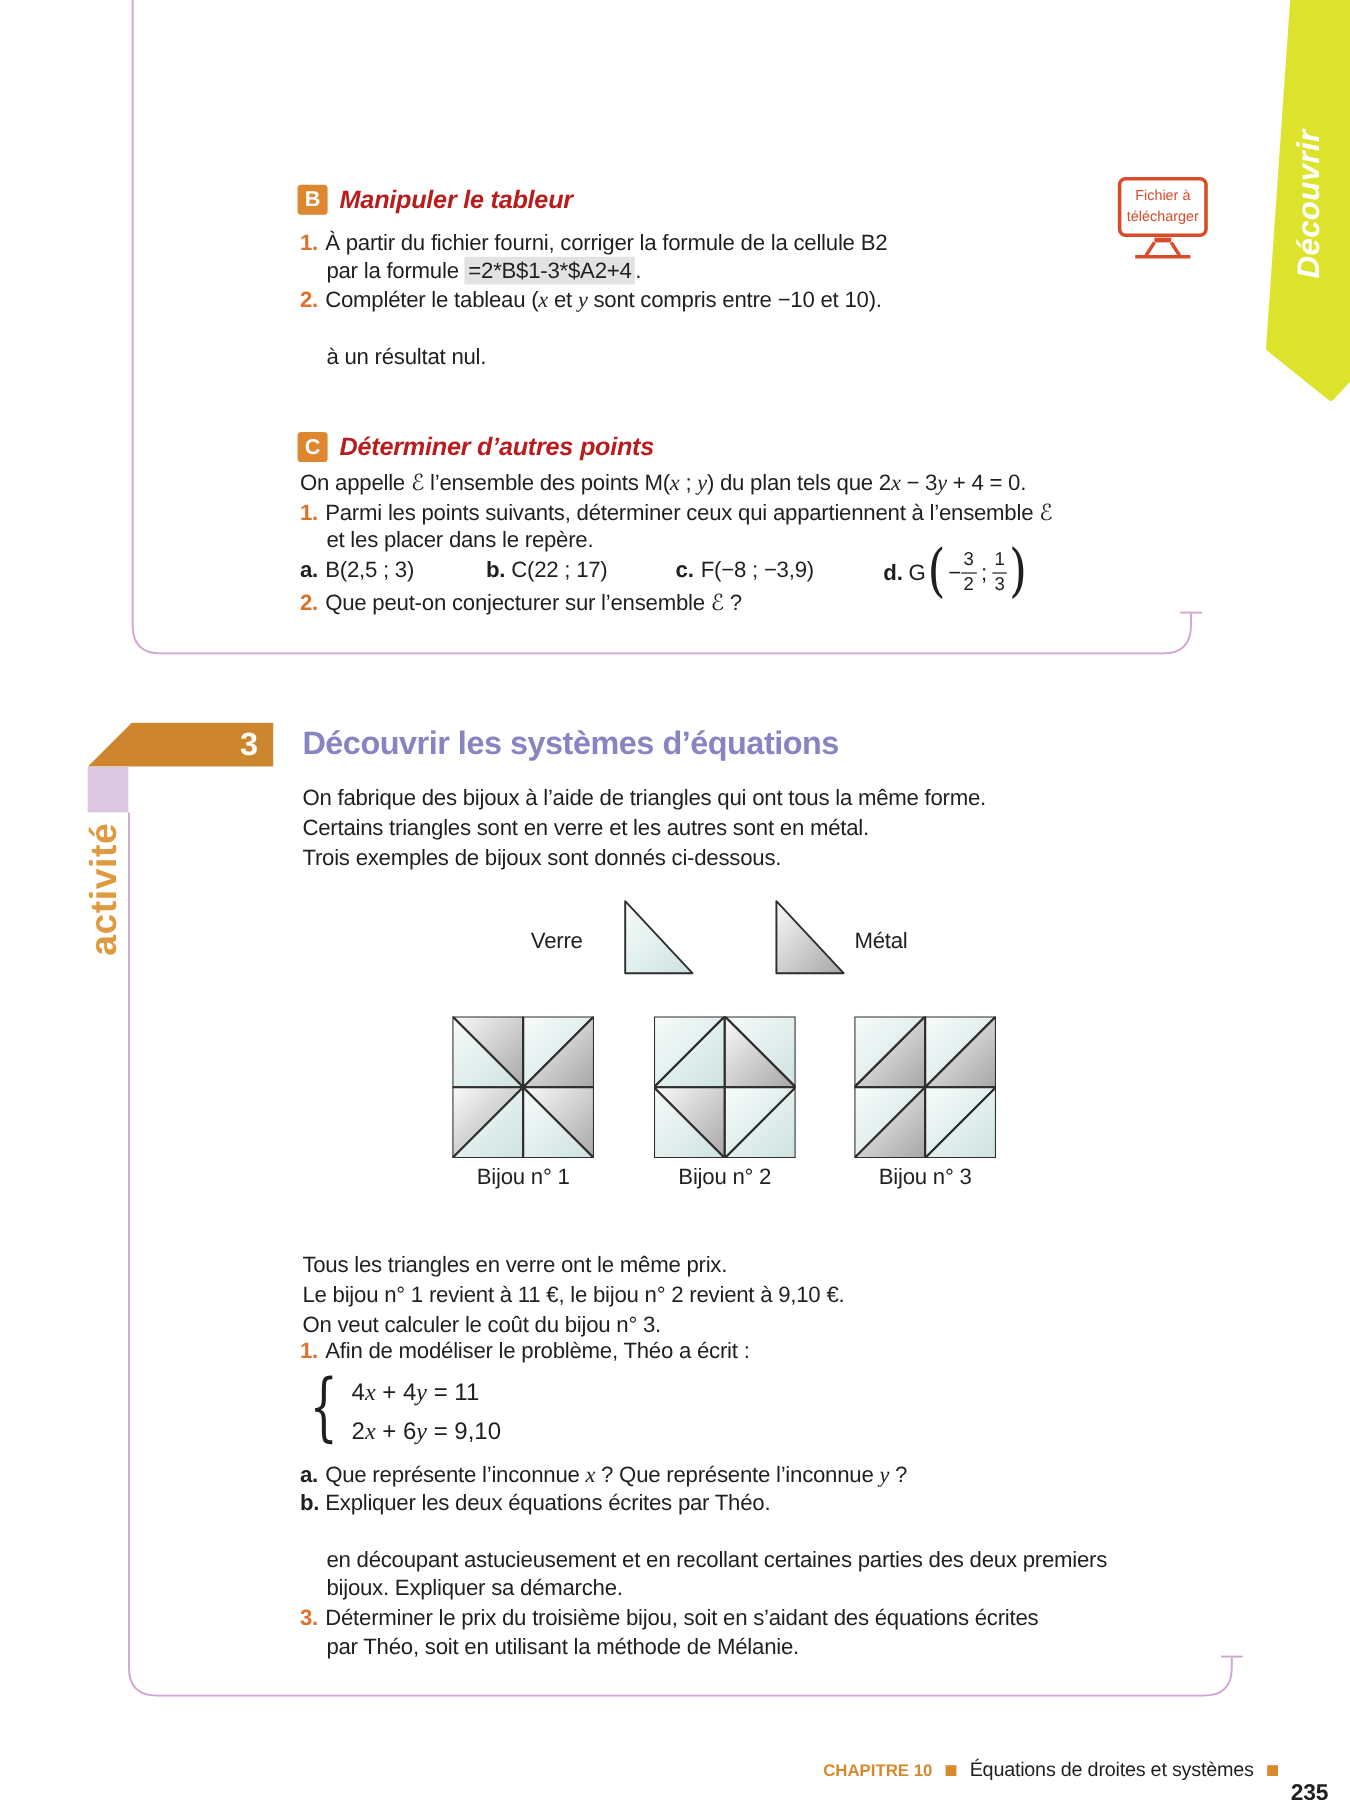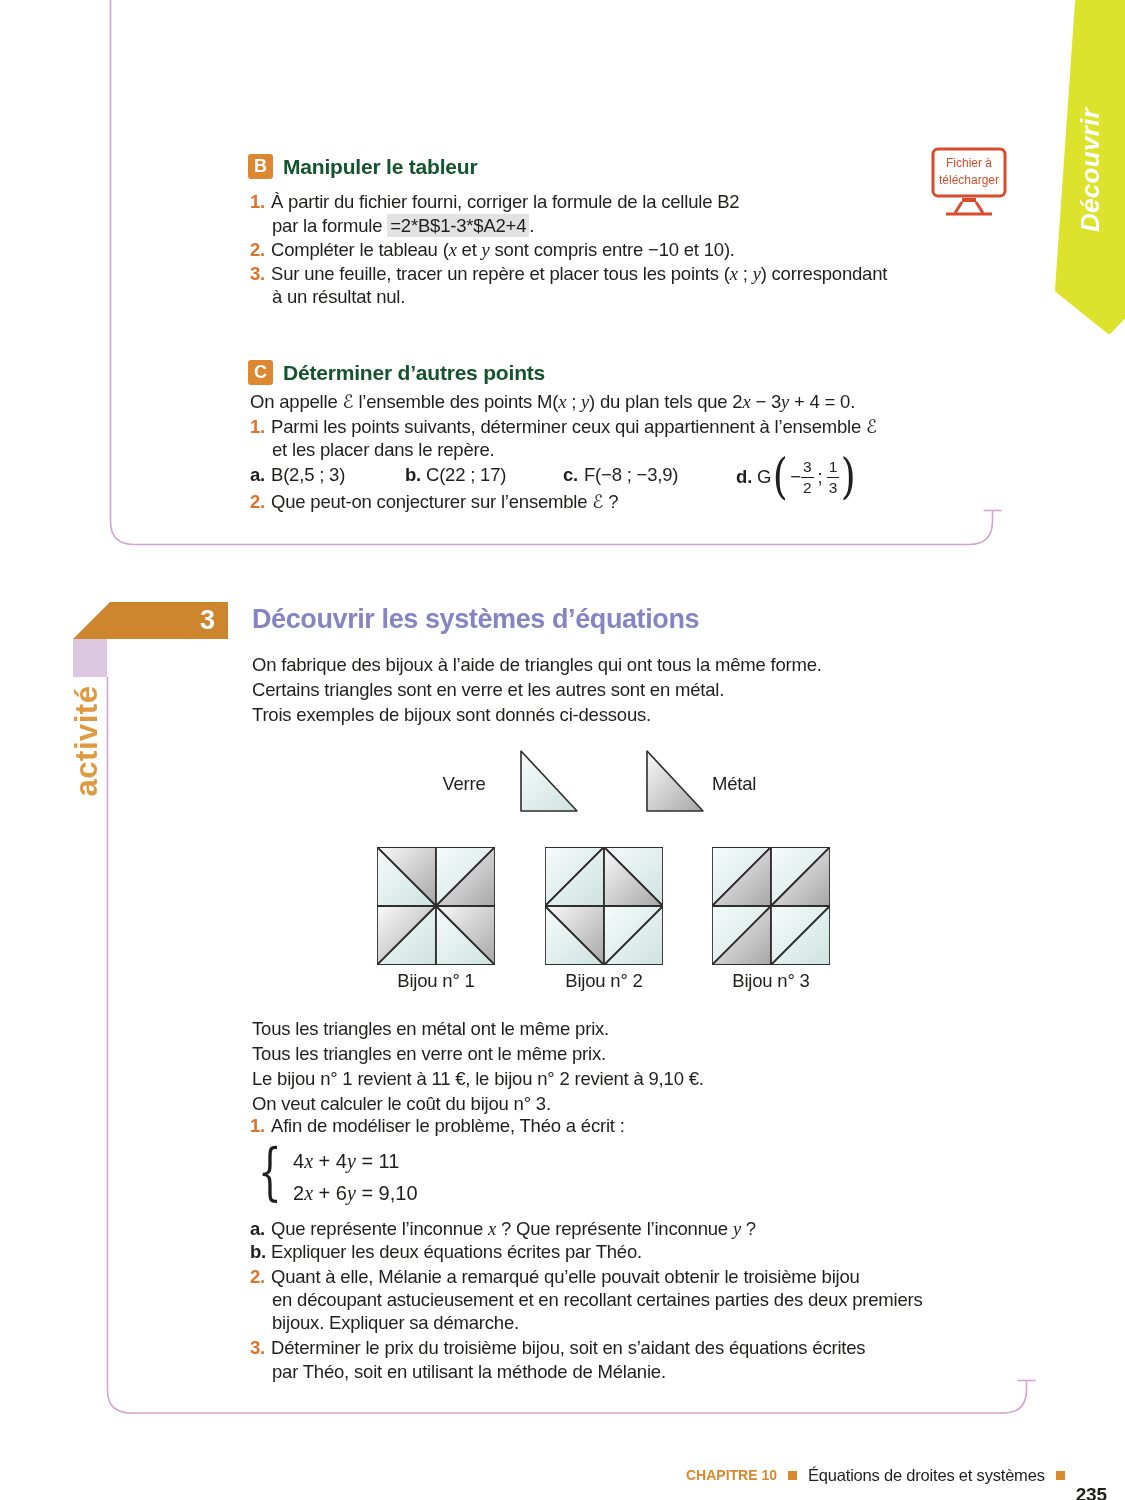--- a/index.html
+++ b/index.html
@@ -11,21 +11,21 @@
   .num  { display:inline-block; min-width:21px; color:#dd722b; font-weight:bold; }
   .ltr  { display:inline-block; min-width:21px; color:#1f1f1d; font-weight:bold; }
   .mv   { font-family:"Liberation Serif", serif; font-style:italic; }
   .se   { font-family:"DejaVu Sans", sans-serif; font-style:italic; }
   .hl   { background:#e2e2e2; padding:1px 3px; }
   .sec-head { position:absolute; display:flex; align-items:center; gap:10px; }
   .sec-letter {
     width:25px; height:25px; background:#dd8730; color:#fff; font-weight:bold;
     font-size:18px; display:flex; align-items:center; justify-content:center; border-radius:3px;
   }
-  .sec-title { color:#14532d; font-weight:bold; font-size:21px; letter-spacing:-0.2px; }
+  .sec-title { color:#b91c1c; font-weight:bold; font-size:21px; letter-spacing:-0.2px;font-style:italic; }
   .act-banner {
     position:absolute; left:73px; top:602px; width:155px; height:37px; background:#cd862e;
     clip-path:polygon(37px 0, 155px 0, 155px 37px, 0 37px);
     display:flex; align-items:center; justify-content:flex-end; padding-right:13px; box-sizing:border-box;
     color:#fff; font-size:27px; font-weight:bold;
   }
   .act-title { position:absolute; left:252px; top:604px; font-size:27px; font-weight:bold; color:#8784c4; letter-spacing:-0.4px; white-space:pre; }
   .act-square { position:absolute; left:73px; top:639px; width:34px; height:38px; background:#dcc7e0; }
   .act-label {
     position:absolute; left:7px; top:723px; width:160px; height:36px; transform:rotate(-90deg);
@@ -93,21 +93,20 @@
     <text x="40" y="23" text-anchor="middle" font-size="12" fill="#d84b2b" font-family="Liberation Sans, sans-serif">Fichier à</text>
     <text x="40" y="40" text-anchor="middle" font-size="12" fill="#d84b2b" font-family="Liberation Sans, sans-serif">télécharger</text>
     <rect x="33" y="54" width="14" height="4" fill="#d84b2b"></rect>
     <path d="M33,58 L26,69 M47,58 L54,69" stroke="#d84b2b" stroke-width="3" fill="none"></path>
     <path d="M17,70 H63" stroke="#d84b2b" stroke-width="3" fill="none"></path>
   </svg>
 
   <div class="ln" style="left:250px; top:190px"><span class="num">1.</span><span>À partir du fichier fourni, corriger la formule de la cellule B2</span></div>
   <div class="ln" style="left:272px; top:214px"><span>par la formule </span><span class="hl">=2*B$1-3*$A2+4</span><span>.</span></div>
   <div class="ln" style="left:250px; top:238px"><span class="num">2.</span><span>Compléter le tableau (</span><span class="mv">x</span><span> et </span><span class="mv">y</span><span> sont compris entre −10 et 10).</span></div>
-  <div class="ln" style="left:250px; top:262px"><span class="num">3.</span><span>Sur une feuille, tracer un repère et placer tous les points (</span><span class="mv">x</span><span> ; </span><span class="mv">y</span><span>) correspondant</span></div>
   <div class="ln" style="left:272px; top:285px"><span>à un résultat nul.</span></div>
 
   <div class="sec-head" style="left:248px; top:360px">
     <div class="sec-letter">C</div>
     <div class="sec-title">Déterminer d’autres points</div>
   </div>
 
   <div class="ln" style="left:250px; top:390px"><span>On appelle </span><span class="se">ℰ</span><span> l’ensemble des points M(</span><span class="mv">x</span><span> ; </span><span class="mv">y</span><span>) du plan tels que 2</span><span class="mv">x</span><span> − 3</span><span class="mv">y</span><span> + 4 = 0.</span></div>
   <div class="ln" style="left:250px; top:415px"><span class="num">1.</span><span>Parmi les points suivants, déterminer ceux qui appartiennent à l’ensemble </span><span class="se">ℰ</span></div>
   <div class="ln" style="left:272px; top:438px"><span>et les placer dans le repère.</span></div>
@@ -175,35 +174,33 @@
       <polygon points="60,60 60,120 0,120" fill="url(#gM)"></polygon>
       <polygon points="60,60 120,60 60,120" fill="url(#gV)"></polygon>
       <polygon points="120,60 120,120 60,120" fill="url(#gV)"></polygon>
     </g>
   </svg>
 
   <div class="bijou-label" style="left:377px">Bijou n° 1</div>
   <div class="bijou-label" style="left:545px">Bijou n° 2</div>
   <div class="bijou-label" style="left:712px">Bijou n° 3</div>
 
-  <div class="ln" style="left:252px; top:1017px">Tous les triangles en métal ont le même prix.</div>
   <div class="ln" style="left:252px; top:1042px">Tous les triangles en verre ont le même prix.</div>
   <div class="ln" style="left:252px; top:1067px">Le bijou n° 1 revient à 11 €, le bijou n° 2 revient à 9,10 €.</div>
   <div class="ln" style="left:252px; top:1092px">On veut calculer le coût du bijou n° 3.</div>
 
   <div class="ln" style="left:250px; top:1114px"><span class="num">1.</span><span>Afin de modéliser le problème, Théo a écrit :</span></div>
 
   <div class="sys-brace">{</div>
   <div class="eq" style="top:1150px"><span>4</span><span class="mv">x</span><span> + 4</span><span class="mv">y</span><span> = 11</span></div>
   <div class="eq" style="top:1182px"><span>2</span><span class="mv">x</span><span> + 6</span><span class="mv">y</span><span> = 9,10</span></div>
 
   <div class="ln" style="left:250px; top:1217px"><span class="ltr">a.</span><span>Que représente l’inconnue </span><span class="mv">x</span><span> ? Que représente l’inconnue </span><span class="mv">y</span><span> ?</span></div>
   <div class="ln" style="left:250px; top:1240px"><span class="ltr">b.</span><span>Expliquer les deux équations écrites par Théo.</span></div>
 
-  <div class="ln" style="left:250px; top:1265px"><span class="num">2.</span><span>Quant à elle, Mélanie a remarqué qu’elle pouvait obtenir le troisième bijou</span></div>
   <div class="ln" style="left:272px; top:1288px">en découpant astucieusement et en recollant certaines parties des deux premiers</div>
   <div class="ln" style="left:272px; top:1311px">bijoux. Expliquer sa démarche.</div>
 
   <div class="ln" style="left:250px; top:1336px"><span class="num">3.</span><span>Déterminer le prix du troisième bijou, soit en s’aidant des équations écrites</span></div>
   <div class="ln" style="left:272px; top:1360px">par Théo, soit en utilisant la méthode de Mélanie.</div>
 
   <div class="footer">
     <span class="chap">CHAPITRE 10</span>
     <span class="sq"></span>
     <span>Équations de droites et systèmes</span>

